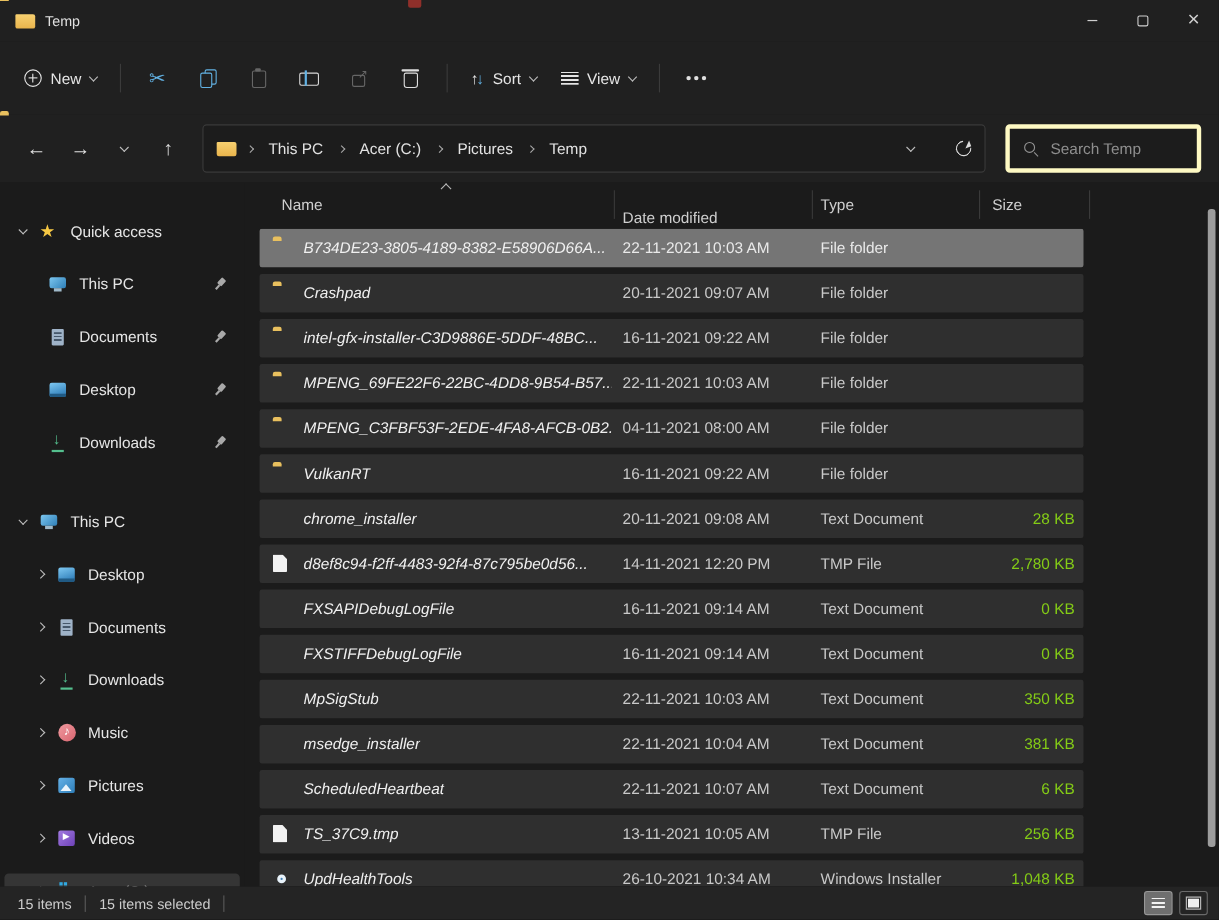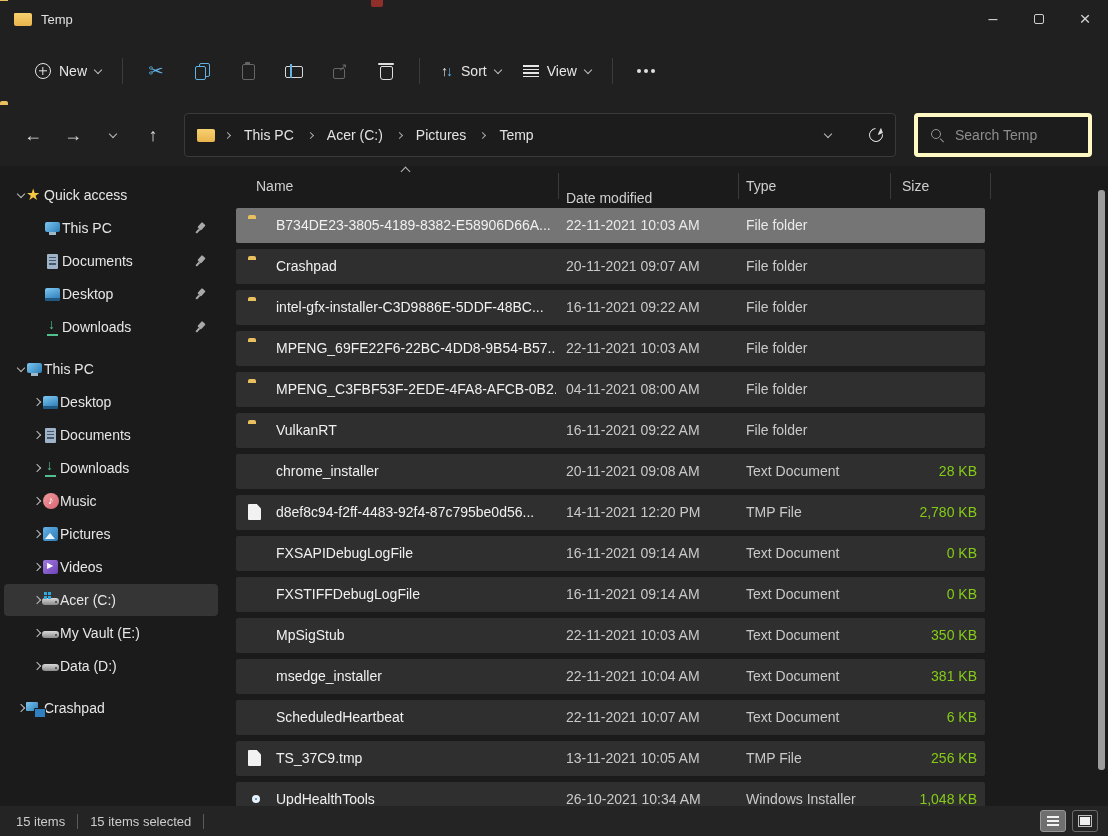--- a/index.html
+++ b/index.html
@@ -11,21 +11,21 @@
   .title-left { display:flex; align-items:center; gap:9px; padding-left:14px; }
   .title-text { font-size:13px; color:#e0e0e0; }
   .win-controls { position:absolute; right:0; top:0; height:38px; display:flex; }
   .win-btn { width:46px; height:38px; display:flex; align-items:center; justify-content:center; color:#d8d8d8; }
   .glyph-min::before { content:"–"; font-size:16px; color:#cfcfcf; }
   .glyph-max { width:10px; height:10px; border:1.2px solid #cfcfcf; border-radius:2px; }
   .glyph-close::before { content:"×"; font-size:19px; color:#cfcfcf; }
   .red-mark { position:absolute; left:371px; top:0; width:12px; height:7px; background:#8f2f2a; border-radius:0 0 2px 2px; }
 
   
-  .toolbar { position:absolute; top:38px; left:0; right:0; height:66px; background:#202020; display:flex; align-items:center; padding-left:24px; }
+  .toolbar { position:absolute; top:38px; left:0; right:0; height:66px; background:#202020; display:flex; align-items:center; padding-left:11px; }
   .tb-btn { display:flex; align-items:center; gap:8px; height:38px; padding:0 11px; border-radius:4px; color:#e6e6e6; }
   .tb-iconbtn { width:46px; justify-content:center; }
   .tb-sep { width:1px; height:26px; background:#3b3b3b; margin:0 10px; }
   .chev { display:inline-block; width:6px; height:6px; border-right:1.3px solid #bdbdbd; border-bottom:1.3px solid #bdbdbd; transform:rotate(45deg); margin-top:-3px; }
   .chev.right { transform:rotate(-45deg); margin-top:0; }
   .tb-new-icon { width:16px; height:16px; border:1.4px solid #e6e6e6; border-radius:50%; position:relative; flex:none; }
   .tb-new-icon::before { content:""; position:absolute; left:50%; top:3px; bottom:3px; width:1.4px; background:#e6e6e6; transform:translateX(-50%); }
   .tb-new-icon::after { content:""; position:absolute; top:50%; left:3px; right:3px; height:1.4px; background:#e6e6e6; transform:translateY(-50%); }
   .tb-cut::before { content:"✂"; font-size:18px; color:#62b2e4; }
   .tb-copy { position:relative; width:15px; height:16px; }
@@ -63,21 +63,21 @@
   .refresh-icon::after { content:""; position:absolute; top:-4px; right:-2px; border:4px solid transparent; border-left-color:#dcdcdc; transform:rotate(-15deg); }
   .search-box { width:178px; height:44px; border:4px solid #fef9c3; border-radius:4px; background:#1c1c1c; display:flex; align-items:center; padding:0 12px; gap:10px; margin-left:12px; flex:none; }
   .search-icon { position:relative; width:15px; height:15px; flex:none; }
   .search-icon::before { content:""; position:absolute; left:1px; top:1px; width:8px; height:8px; border:1.4px solid #949494; border-radius:50%; }
   .search-icon::after { content:""; position:absolute; left:10px; top:10px; width:5px; height:1.4px; background:#949494; transform:rotate(45deg); transform-origin:left center; }
   .search-input { background:transparent; border:none; outline:none; color:#dadada; font-size:14px; width:120px; font-family:"Liberation Sans",sans-serif; }
   .search-input::placeholder { color:#8e8e8e; }
 
   
   .sidebar { position:absolute; top:166px; left:0; width:222px; bottom:30px; background:#1b1b1b; padding-top:12px; overflow:hidden; }
-  .sb-item { position:relative; display:flex; align-items:center; height:32px; padding-left:12px; border-radius:4px; margin:1px 4px; color:#e6e6e6; font-size:14px; }
+  .sb-item { position:relative; display:flex; align-items:center; height:32px; gap:10px; padding-left:12px; border-radius:4px; margin:16px 4px; color:#e6e6e6; font-size:14px; }
   .sb-item.sel { background:#353535; }
   .sb-gap { height:8px; }
   .sb-ind1 { padding-left:40px; }
   .sb-ind2 { padding-left:28px; }
   .sb-label { white-space:nowrap; }
   .chev-cell { width:10px; display:flex; justify-content:center; flex:none; }
   .pin-icon { position:absolute; right:12px; top:10px; width:13px; height:13px; transform:rotate(42deg); }
   .pin-icon::before { content:""; position:absolute; left:4px; top:0; width:5px; height:7px; background:#a9a9a9; border-radius:1px; }
   .pin-icon::after { content:""; position:absolute; left:6px; top:7px; width:1.5px; height:5px; background:#a9a9a9; }
   .si { position:relative; width:18px; height:17px; flex:none; }
@@ -106,21 +106,21 @@
   .file-area { position:absolute; top:166px; left:222px; width:868px; bottom:30px; background:#1b1b1b; overflow:hidden; }
   .list-header { position:relative; height:40px; }
   .hdr-label { position:absolute; top:12px; font-size:14px; color:#cfcfcf; }
   .h-name { left:34px; } .h-date { left:344px;margin-top:12px; } .h-type { left:524px; } .h-size { left:680px; }
   .hdr-sep { position:absolute; top:7px; width:1px; height:26px; background:#3a3a3a; }
   .sort-caret { position:absolute; left:180px; top:2px; width:7px; height:7px; border-left:1.3px solid #b8b8b8; border-top:1.3px solid #b8b8b8; transform:rotate(45deg); }
   .rows { position:absolute; top:42px; left:0; right:0; bottom:0; overflow:hidden; }
   .row { position:relative; height:35px; margin:0 0 6px 14px; width:749px; background:#2f2f2f; border-radius:2px; }
   .row.focused { background:#757575; }
   .fi { position:absolute; left:12px; top:10px; }
-  .c-name { position:absolute; left:40px; top:9px; color:#f0f0f0; white-space:nowrap; overflow:hidden; max-width:280px; }
+  .c-name { position:absolute; left:40px; top:9px; color:#f0f0f0; white-space:nowrap; overflow:hidden; max-width:280px;font-style:italic; }
   .c-date { position:absolute; left:330px; top:9px; color:#c9c9c9; }
   .c-type { position:absolute; left:510px; top:9px; color:#c9c9c9; }
   .c-size { position:absolute; right:8px; top:9px; color:#84cc16; }
   .row.focused .c-date, .row.focused .c-type, .row.focused .c-size { color:#e9e9e9; }
   .fi-folder { width:18px; height:13px; background:linear-gradient(#f7d070,#e9b44c); border-radius:1px 2px 2px 2px; position:relative; margin-top:1px; }
   .fi-folder::before { content:""; position:absolute; top:-3px; left:0; width:8px; height:4px; background:#e9c05e; border-radius:2px 2px 0 0; }
   .fi-textdoc { width:13px; height:16px; background:#e8e8e8; border-radius:1px; position:relative; margin-top:-1px; }
   .fi-textdoc::before { content:""; position:absolute; left:2px; right:2px; top:3px; bottom:3px; background:repeating-linear-gradient(to bottom,#5a5a5a 0 1.4px,transparent 1.4px 3.6px); }
   .fi-page { width:13px; height:16px; background:#f2f2f2; border-radius:1px; clip-path:polygon(0 0,68% 0,100% 28%,100% 100%,0 100%); margin-top:-1px; }
   .fi-installer { width:16px; height:15px; background:linear-gradient(#5ea7dd,#3f7fb5); border-radius:2px; position:relative; }

